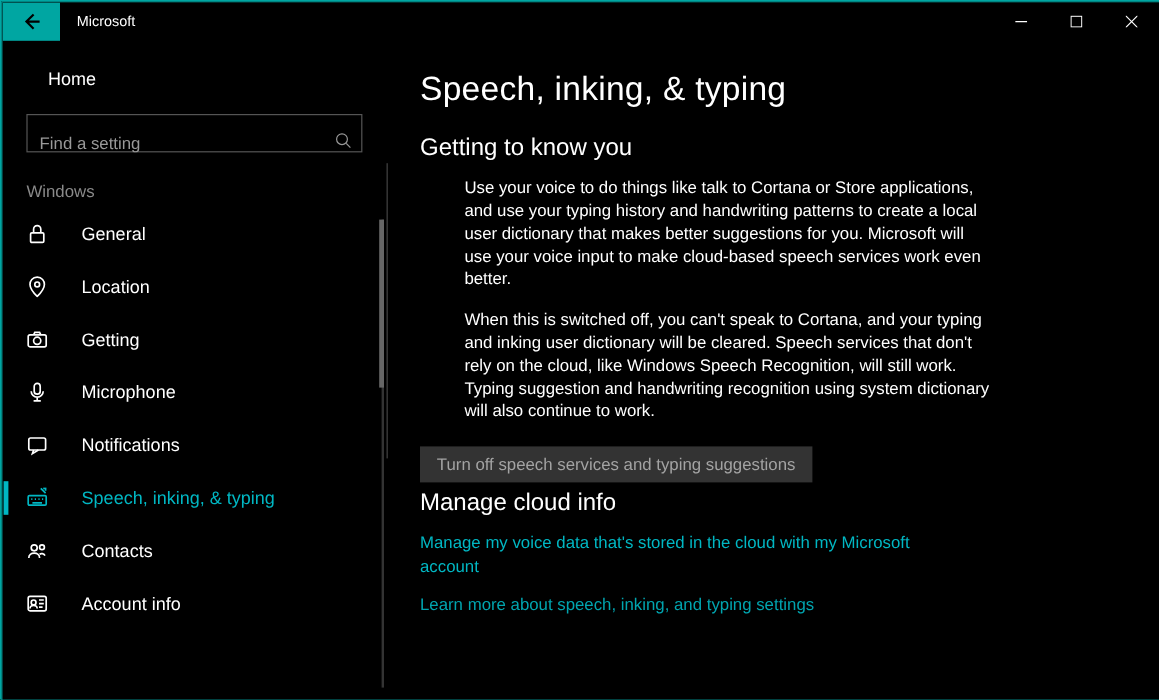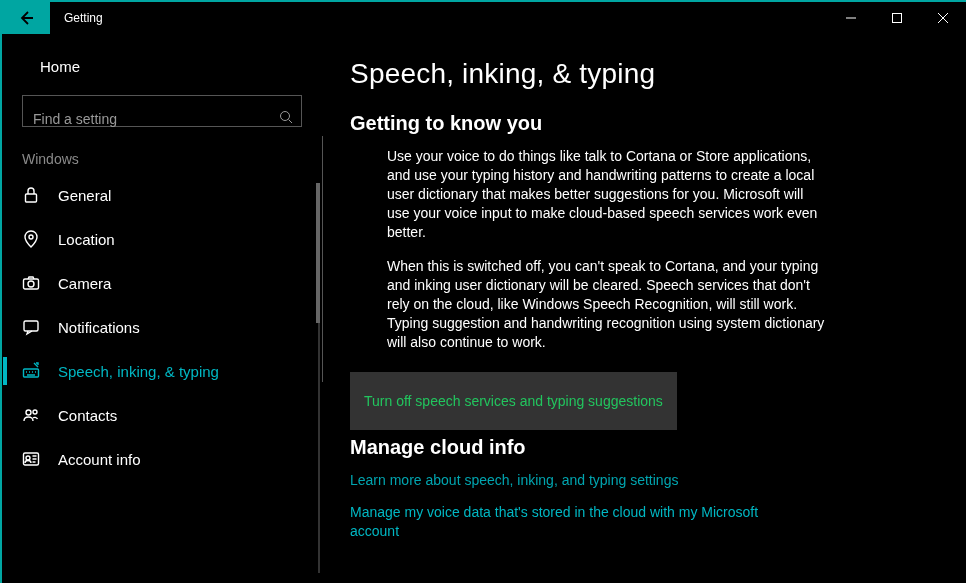--- a/index.html
+++ b/index.html
@@ -56,21 +56,21 @@
   }
   .search-wrap input::placeholder { color: #999; }
   .search-icon svg { width: 14px; height: 14px; stroke: #999; fill: none; }
   .section-label {
     padding: 6px 20px; color: #8a8a8a; font-size: 14px;
   }
   .nav-scroll {
     position: relative; overflow-y: auto; flex: 1;
   }
   .nav-item {
-    display: flex; align-items: center; gap: 18px;
+    display: flex; align-items: center; gap: 28px;
     padding: 13px 20px; cursor: pointer;
     font-size: 15px; color: #fff;
     position: relative;
   }
   .nav-item.active { color: #00b7c3; }
   .nav-item.active::before {
     content: ""; position: absolute; left: 1px; top: 8px; bottom: 8px;
     width: 4px; background: #00b7c3;
   }
   .nav-item .icon { width: 18px; height: 18px; flex: 0 0 18px;
@@ -88,31 +88,31 @@
   .content {
     flex: 1; padding: 24px 40px 0 28px;
     overflow-y: hidden;
     position: relative;
   }
   .content h1 {
     font-weight: 300; font-size: 28px; letter-spacing: .2px;
     margin-bottom: 22px;
   }
   .content h2 {
-    font-weight: 700; font-size: 20px; margin-bottom: 12px;
+    font-weight: 400; font-size: 20px; margin-bottom: 12px;
     margin-top: 6px;
   }
   .content h2.second { }
   .content p {
     font-size: 14px; line-height: 1.35;
     max-width: 440px; margin-bottom: 16px; margin-left: 37px;
   }
   .action-btn {
-    display: inline-block; background: #333; color: #22c55e;
-    padding: 21px 14px; font-size: 14px; border: none; cursor: pointer;
+    display: inline-block; background: #333; color: #a3a3a3;
+    padding: 7px 14px; font-size: 14px; border: none; cursor: pointer;
     margin-top: 4px;
   }
   .link {
     color: #00b7c3; font-size: 14px; line-height: 1.4;
     max-width: 440px; display: block; margin-bottom: 12px;
     cursor: pointer;
   }
   .link.cut { opacity: .9; }
   .content-scroll-indicator {
     position: absolute; left: 0; top: 102px; height: 246px; width: 1px;
@@ -121,21 +121,21 @@
 </style>
 </head>
 <body>
 
 <div class="titlebar">
   <div class="back-btn">
     <svg viewBox="0 0 16 16">
         <path d="M10 2 L4 8 L10 14 M4 8 H15" stroke-width="1.8" fill="none"></path>
       </svg>
   </div>
-  <div class="title-text">Getting</div>
+  <div class="title-text">Microsoft</div>
   <div class="title-spacer"></div>
   <div class="caption-btn">
     <svg viewBox="0 0 10 10">
         <path d="M0 5 H10" stroke-width="1"></path>
       </svg>
   </div>
   <div class="caption-btn">
     <svg viewBox="0 0 10 10">
         <rect x="0.5" y="0.5" width="9" height="9" stroke-width="1"></rect>
       </svg>
@@ -194,23 +194,32 @@
       </div>
 
       <div class="nav-item">
         <span class="icon">
           <svg viewBox="0 0 18 18">
               <rect x="1.5" y="5" width="15" height="10" rx="1.5"></rect>
               <circle cx="9" cy="10" r="3"></circle>
               <path d="M6 5 l1 -2 h4 l1 2"></path>
             </svg>
         </span>
-        <span>Camera</span>
-      </div>
-
+        <span>Getting</span>
+      </div>
+
+      <div class="nav-item">
+        <span class="icon">
+          <svg viewBox="0 0 18 18">
+              <rect x="6.5" y="1.5" width="5" height="9" rx="2.5"></rect>
+              <path d="M4 8 a5 5 0 0 0 10 0 M9 13 v3 M6 16 h6"></path>
+            </svg>
+        </span>
+        <span>Microphone</span>
+      </div>
 
       <div class="nav-item">
         <span class="icon">
           <svg viewBox="0 0 18 18">
               <rect x="2" y="3" width="14" height="10" rx="1.5"></rect>
               <path d="M6 13 l-1 3 l5 -3"></path>
             </svg>
         </span>
         <span>Notifications</span>
       </div>
@@ -257,16 +266,16 @@
 
   <div class="content">
     <div class="content-scroll-indicator"></div>
     <h1>Speech, inking, &amp; typing</h1>
     <h2>Getting to know you</h2>
     <p>Use your voice to do things like talk to Cortana or Store applications, and use your typing history and handwriting patterns to create a local user dictionary that makes better suggestions for you. Microsoft will use your voice input to make cloud-based speech services work even better.</p>
     <p>When this is switched off, you can't speak to Cortana, and your typing and inking user dictionary will be cleared. Speech services that don't rely on the cloud, like Windows Speech Recognition, will still work. Typing suggestion and handwriting recognition using system dictionary will also continue to work.</p>
     <button class="action-btn">Turn off speech services and typing suggestions</button>
 
     <h2 class="second">Manage cloud info</h2>
+    <a class="link">Manage my voice data that's stored in the cloud with my Microsoft account</a>
     <a class="link cut">Learn more about speech, inking, and typing settings</a>
-    <a class="link">Manage my voice data that's stored in the cloud with my Microsoft account</a>
   </div>
 </div>
 
 </body></html>

